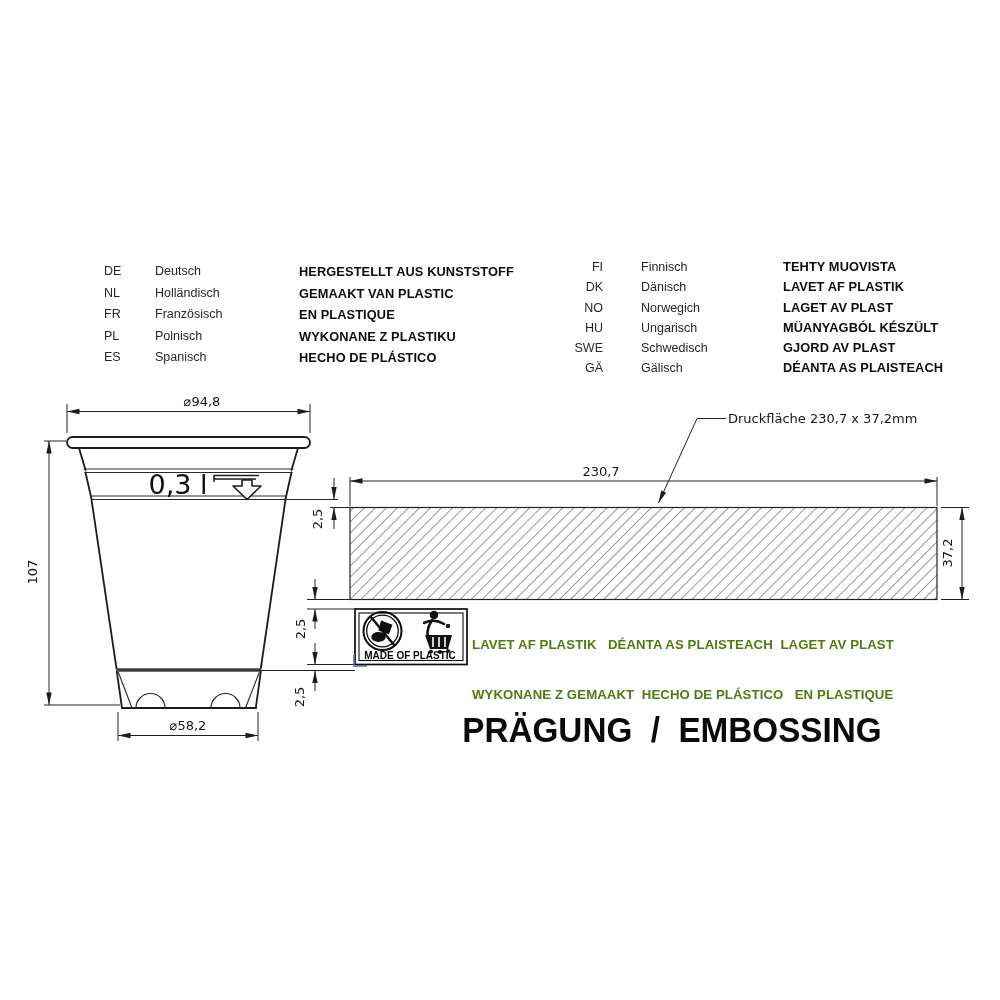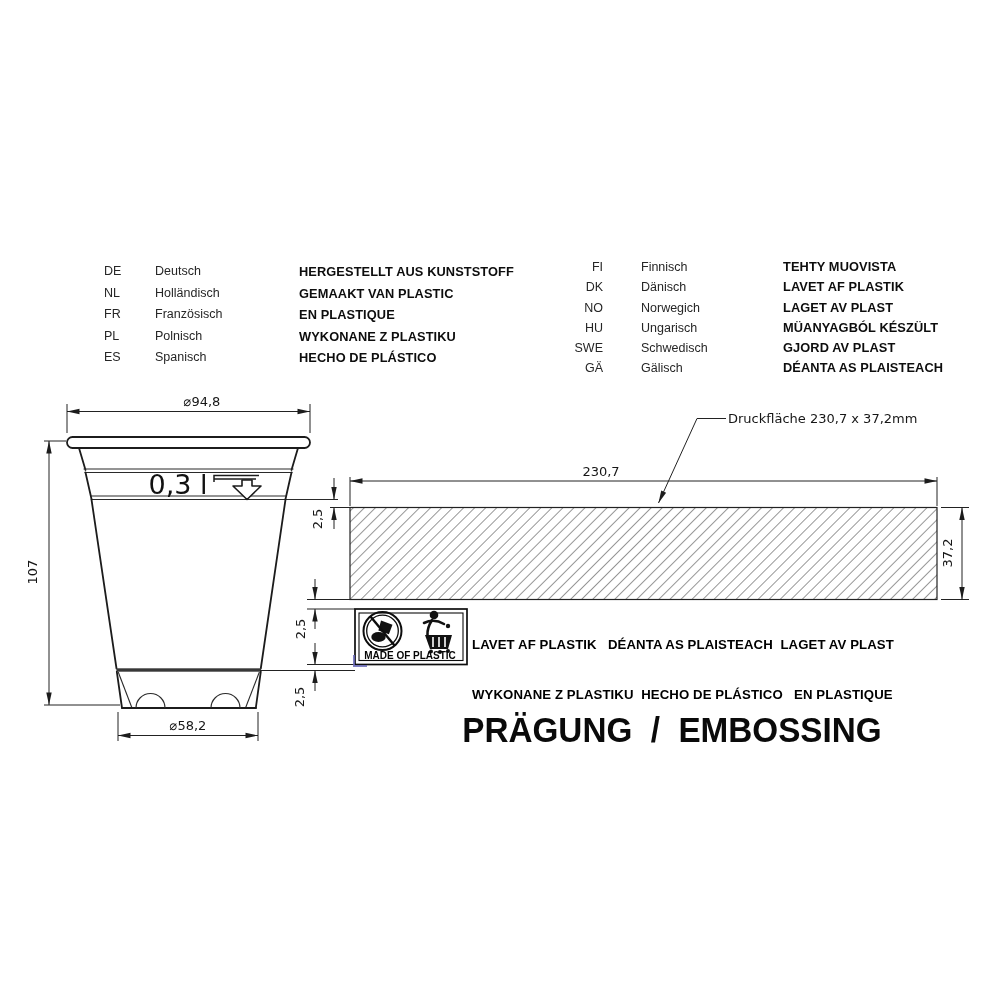--- a/index.html
+++ b/index.html
@@ -19,21 +19,21 @@
   
   .cup{stroke:#1c1c1c;stroke-width:1.8;fill:none;stroke-linecap:round;}
   .cupthin{stroke:#2a2a2a;stroke-width:1.1;fill:none;}
   .dim{stroke:#222;stroke-width:1;fill:none;}
   .dimtxt{font-family:"DejaVu Sans","Liberation Sans",sans-serif;font-size:13px;fill:#161616;}
   .voltxt{font-family:"DejaVu Sans","Liberation Sans",sans-serif;font-size:27px;fill:#111;}
   .logotxt{font-family:"Liberation Sans",sans-serif;font-size:10px;font-weight:bold;fill:#050505;}
 
   
   #emboss-lines{position:absolute;left:472px;top:603px;font-size:13.2px;font-weight:bold;
-                line-height:16.8px;white-space:pre;color:#000000;letter-spacing:.1px;}
+                line-height:16.8px;white-space:pre;color:#4d7c0f;letter-spacing:.1px;}
 
   
   #title{position:absolute;left:452px;top:710px;width:412px;text-align:center;
          font-size:35px;font-weight:bold;color:#0a0a0a;white-space:pre;
          transform:scaleX(.95);transform-origin:50% 50%;letter-spacing:0;}
 </style>
 </head>
 <body>
 
 <div id="sheet">
@@ -191,18 +191,18 @@
         <circle cx="440" cy="652" r="2" fill="#111"></circle>
         <circle cx="448" cy="651" r="2" fill="#111"></circle>
       </g>
 
       <text x="410" y="658.5" text-anchor="middle" class="logotxt">MADE OF PLASTIC</text>
     </g>
   </svg>
 
   <div id="emboss-lines">
     <div>LAVET AF PLASTIK   DÉANTA AS PLAISTEACH  LAGET AV PLAST</div>
-    <div>WYKONANE Z PLASTIKU  HECHO DE PLÁSTICO   EN PLASTIQUE</div>
+    <div>WYKONANE Z GEMAAKT  HECHO DE PLÁSTICO   EN PLASTIQUE</div>
   </div>
 
   <div id="title">PRÄGUNG  /  EMBOSSING</div>
 
 </div>
 
 </body></html>

